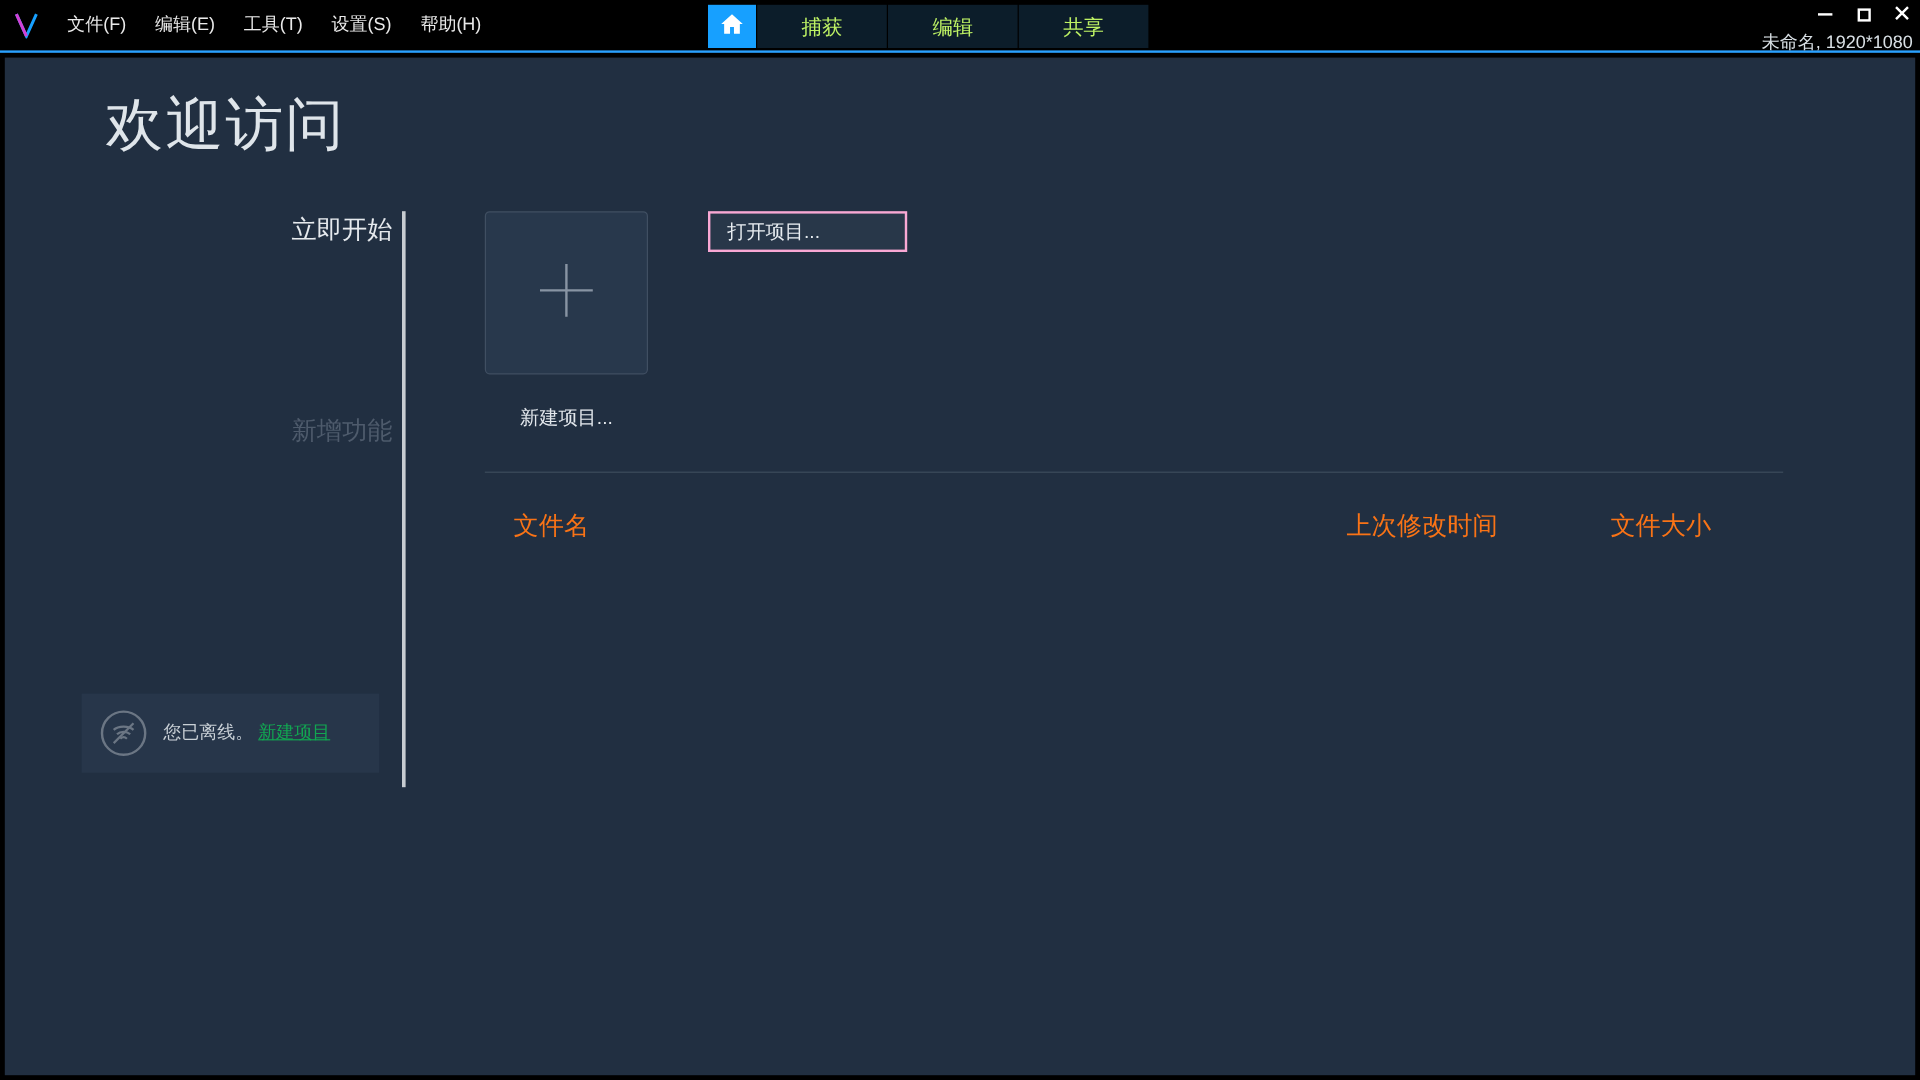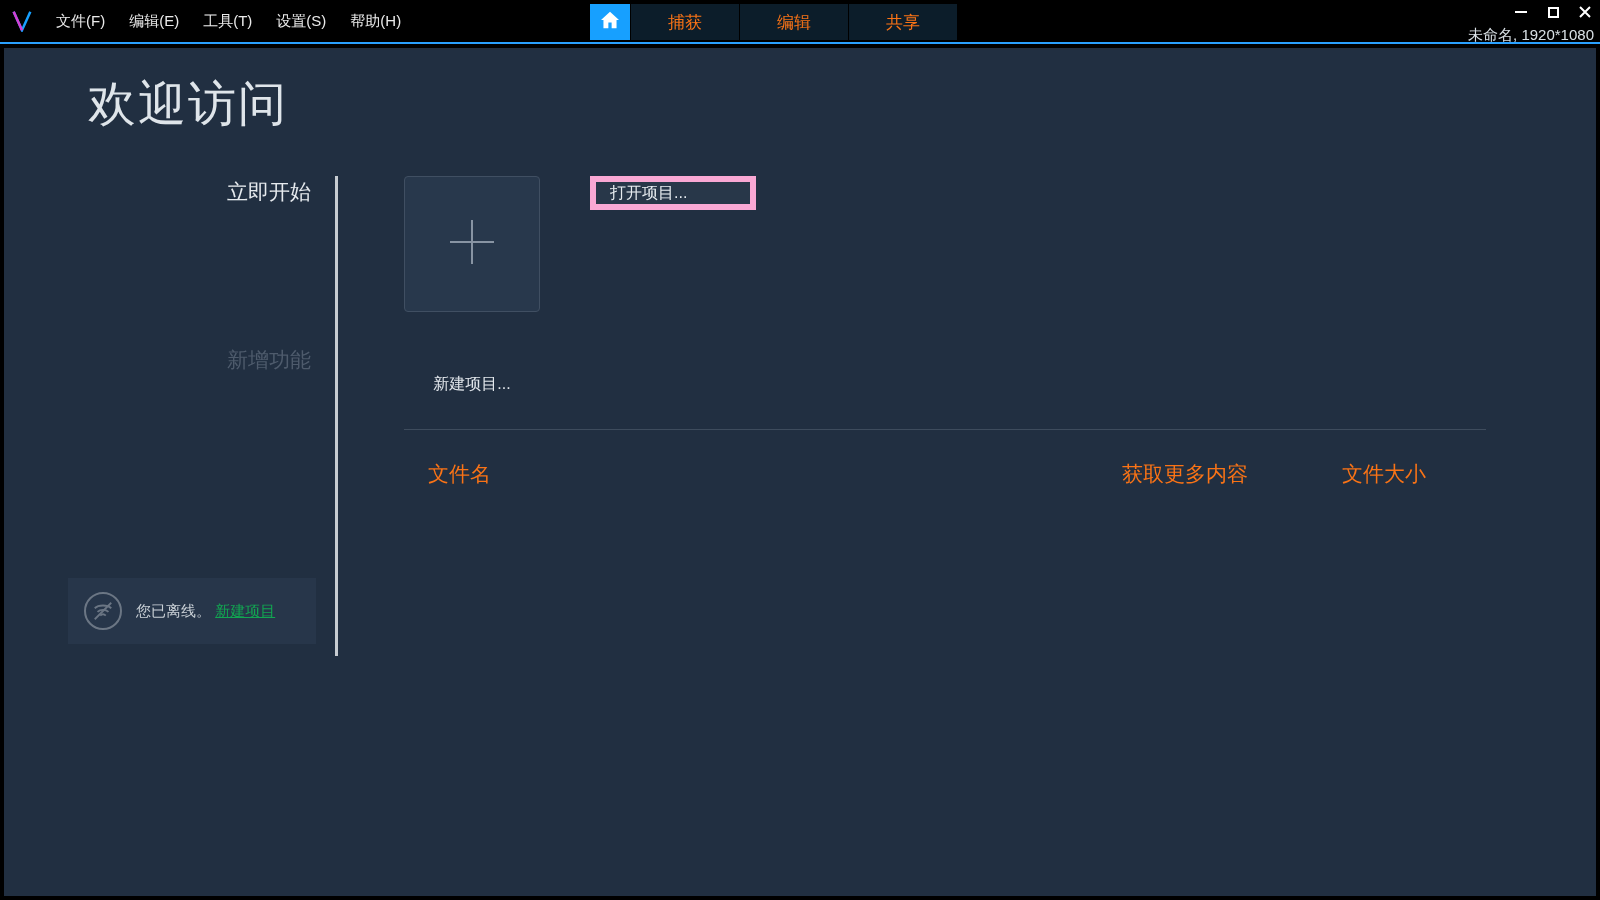--- a/index.html
+++ b/index.html
@@ -5,48 +5,48 @@
   * { box-sizing: border-box; margin: 0; padding: 0; }
   html, body { width: 1600px; height: 900px; overflow: hidden; font-family: "Microsoft YaHei", "PingFang SC", Arial, sans-serif; background: #000; }
   .window { width: 1600px; height: 900px; background: #000; position: relative; }
   
   .titlebar { height: 44px; background: #000; display: flex; align-items: center; position: relative; color: #eaeaea; font-size: 15px; border-bottom: 2px solid #2aa1ff; }
   .app-icon { width: 44px; height: 44px; display: flex; align-items: center; justify-content: center; }
   .app-icon svg { width: 20px; height: 22px; }
   .menubar { display: flex; align-items: center; height: 44px; }
   .menubar .menu-item { padding: 0 12px; line-height: 44px; cursor: pointer; }
   .tabs { position: absolute; left: 590px; top: 4px; display: flex; height: 36px; }
-  .tab { width: 108px; height: 36px; background: #0c1d2a; color: #f97316; font-size: 17px; display:flex; align-items:center; justify-content:center; margin-right: 1px; cursor: pointer; }
+  .tab { width: 108px; height: 36px; background: #0c1d2a; color: #bef264; font-size: 17px; display:flex; align-items:center; justify-content:center; margin-right: 1px; cursor: pointer; }
   .tab.home { width: 40px; background: #17a0ff; }
   .tab.home svg { width: 20px; height: 18px; fill:#fff; }
   .window-controls { position: absolute; right: 6px; top: 0; height: 24px; display:flex; align-items:center; gap: 14px; color:#fff; }
   .win-btn { width: 18px; height: 18px; display:inline-flex; align-items:center; justify-content:center; cursor:pointer; }
   .win-btn span { display:inline-block; }
   .status-label { position:absolute; right: 6px; top: 26px; color:#d9e0e5; font-size: 15px; }
   
   .body-area { position:absolute; left:4px; right:4px; top:48px; bottom:4px; background:#212f41; }
   .welcome-title { position:absolute; left:84px; top:24px; color:#dfe5ea; font-size: 48px; font-weight: 300; letter-spacing: 2px; }
   
   .sidenav { position:absolute; left: 64px; top: 128px; width: 270px; height: 480px; border-right: 3px solid #c7ccd1; }
-  .sidenav .nav-item { text-align: right; padding-right: 24px; font-size: 21px; color:#4e5b6c; margin-bottom: 18px; line-height: 32px; cursor:pointer; }
+  .sidenav .nav-item { text-align: right; padding-right: 8px; font-size: 21px; color:#4e5b6c; margin-bottom: 18px; line-height: 32px; cursor:pointer; }
   .sidenav .nav-item.active { color:#e6eaee; }
   .sidenav .spacer1 { height: 118px; }
   .offline-box { position:absolute; left:0; bottom:12px; width:248px; background:#27364a; padding:14px 16px; display:flex; align-items:center; gap:14px; }
   .offline-icon { width:38px; height:38px; border:2px solid #6b7684; border-radius:50%; display:flex; align-items:center; justify-content:center; flex:0 0 38px; }
   .offline-icon svg { width:22px; height:22px; stroke:#6b7684; }
   .offline-text { color:#c9d0d6; font-size:15px; line-height:20px; }
   .offline-text a { color:#12a651; text-decoration: underline; cursor:pointer; }
   
   .content { position:absolute; left: 400px; top: 128px; right: 110px; bottom: 20px; }
   .card-row { display:flex; align-items:flex-start; gap: 50px; }
-  .new-card { display:flex; flex-direction:column; align-items:center; cursor:pointer;gap:36px; }
+  .new-card { display:flex; flex-direction:column; align-items:center; cursor:pointer; }
   .plus-box { width:136px; height:136px; background:#28384c; border:1px solid #404f62; border-radius:4px; display:flex; align-items:center; justify-content:center; }
   .plus-box svg { width:56px; height:56px; stroke:#8894a3; stroke-width:2; }
   .new-card-label { margin-top:26px; color:#e2e7ec; font-size:16px; }
-  .open-btn { width:166px; height:34px; background:#283749; border:6px solid #f9a8d4; color:#e8edf1; font-size:16px; display:flex; align-items:center; padding-left:14px; cursor:pointer; }
+  .open-btn { width:166px; height:34px; background:#283749; border:2px solid #f9a8d4; color:#e8edf1; font-size:16px; display:flex; align-items:center; padding-left:14px; cursor:pointer; }
   .hr { height:1px; background:#3e4c5d; margin-top:34px; margin-bottom:24px; }
   .file-header { display:flex; color:#f97316; font-size:21px; padding: 6px 24px 6px 24px; margin-top: 24px; }
   .col-name { flex:1; }
   .col-date { width: 220px; }
   .col-size { width: 120px; }
 </style>
 </head>
 <body>
 
 <div class="window">
@@ -134,18 +134,18 @@
           </div>
           <div class="new-card-label">新建项目...</div>
         </div>
         <div class="open-btn">打开项目...</div>
       </div>
 
       <div class="hr"></div>
 
       <div class="file-header">
         <div class="col-name">文件名</div>
-        <div class="col-date">获取更多内容</div>
+        <div class="col-date">上次修改时间</div>
         <div class="col-size">文件大小</div>
       </div>
     </div>
   </div>
 </div>
 
 </body></html>

